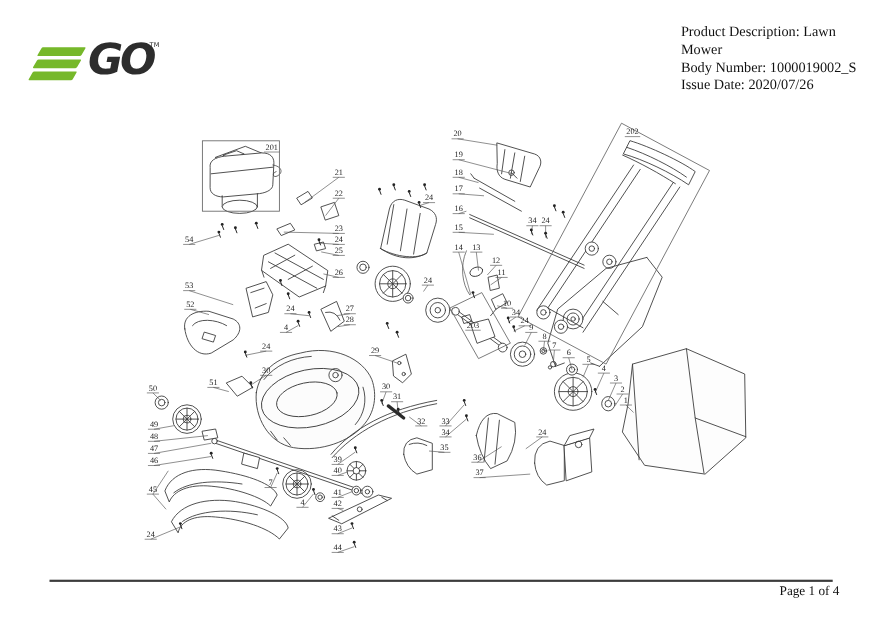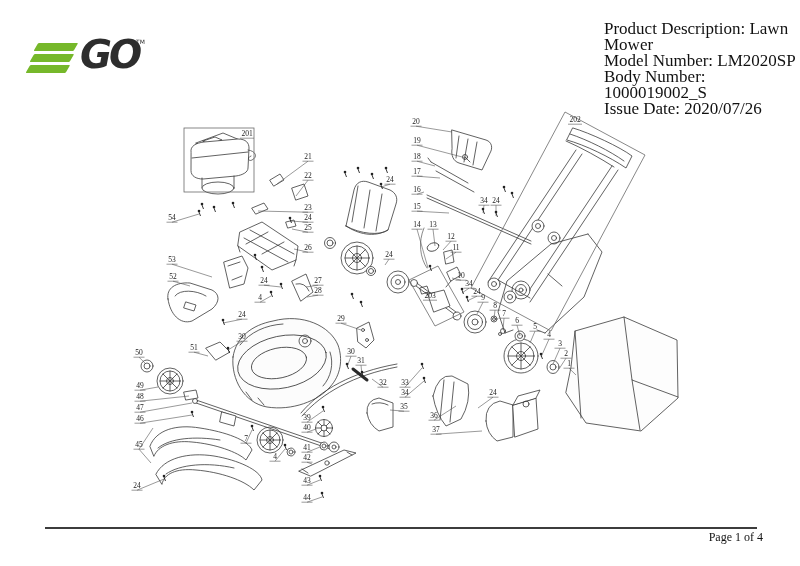--- a/index.html
+++ b/index.html
@@ -9,21 +9,21 @@
   .logo{position:absolute;left:24px;top:42px;width:130px;height:40px;}
   .ebar{position:absolute;width:40px;height:7.5px;background:#76b82a;border-radius:1px;
         transform:skewX(-30deg);}
   .b1{top:1px;left:12px;}
   .b2{top:12px;left:8px;}
   .b3{top:23px;left:4px;}
   .go{position:absolute;left:56px;top:-10px;font-family:"DejaVu Sans",sans-serif;
       font-weight:bold;font-style:italic;font-size:39px;letter-spacing:-3px;color:#2d2d2d;}
   .tm{position:absolute;left:112px;top:-4px;font-family:"DejaVu Sans",sans-serif;
       font-size:6px;color:#2d2d2d;font-style:normal;}
-  .product-info{position:absolute;left:604px;top:21px;font-size:17px;line-height:16px;}
+  .product-info{position:absolute;left:619px;top:21px;font-size:13px;line-height:16px;}
   
   .footer-line{position:absolute;left:45px;top:527px;width:712px;height:2px;background:#3c3c3c;}
   .footer-text{position:absolute;right:37px;top:530px;font-size:12px;}
   
   svg.diagram{position:absolute;left:0;top:0;}
   .callout{font:7.5px "Liberation Serif",serif;text-anchor:middle;fill:#1c1c1c;}
   .leader{stroke:#555;stroke-width:0.6;fill:none;}
   .refbox{fill:none;stroke:#6a6a6a;stroke-width:0.8;}
   .screw{stroke:#222;stroke-width:0.9;fill:none;}
   .screwhead{fill:#222;stroke:none;}
@@ -36,21 +36,20 @@
   <div class="logo">
     <div class="ebar b1"></div>
     <div class="ebar b2"></div>
     <div class="ebar b3"></div>
     <span class="go">GO</span>
     <span class="tm">TM</span>
   </div>
 
   <div class="product-info">
     <div>Product Description: Lawn Mower</div>
-    <div>Model Number: LM2020SP</div>
     <div>Body Number: 1000019002_S</div>
     <div>Issue Date: 2020/07/26</div>
   </div>
 
   <svg class="diagram" width="800" height="566" viewBox="0 0 800 566" xmlns="http://www.w3.org/2000/svg">
 
     <g stroke="#3a3a3a" stroke-width="0.8" fill="none" stroke-linejoin="round" stroke-linecap="round">
 
       <g>
         <path d="M196,143 L223,133 L247,143 L221,154 Z" fill="#fff"></path>

